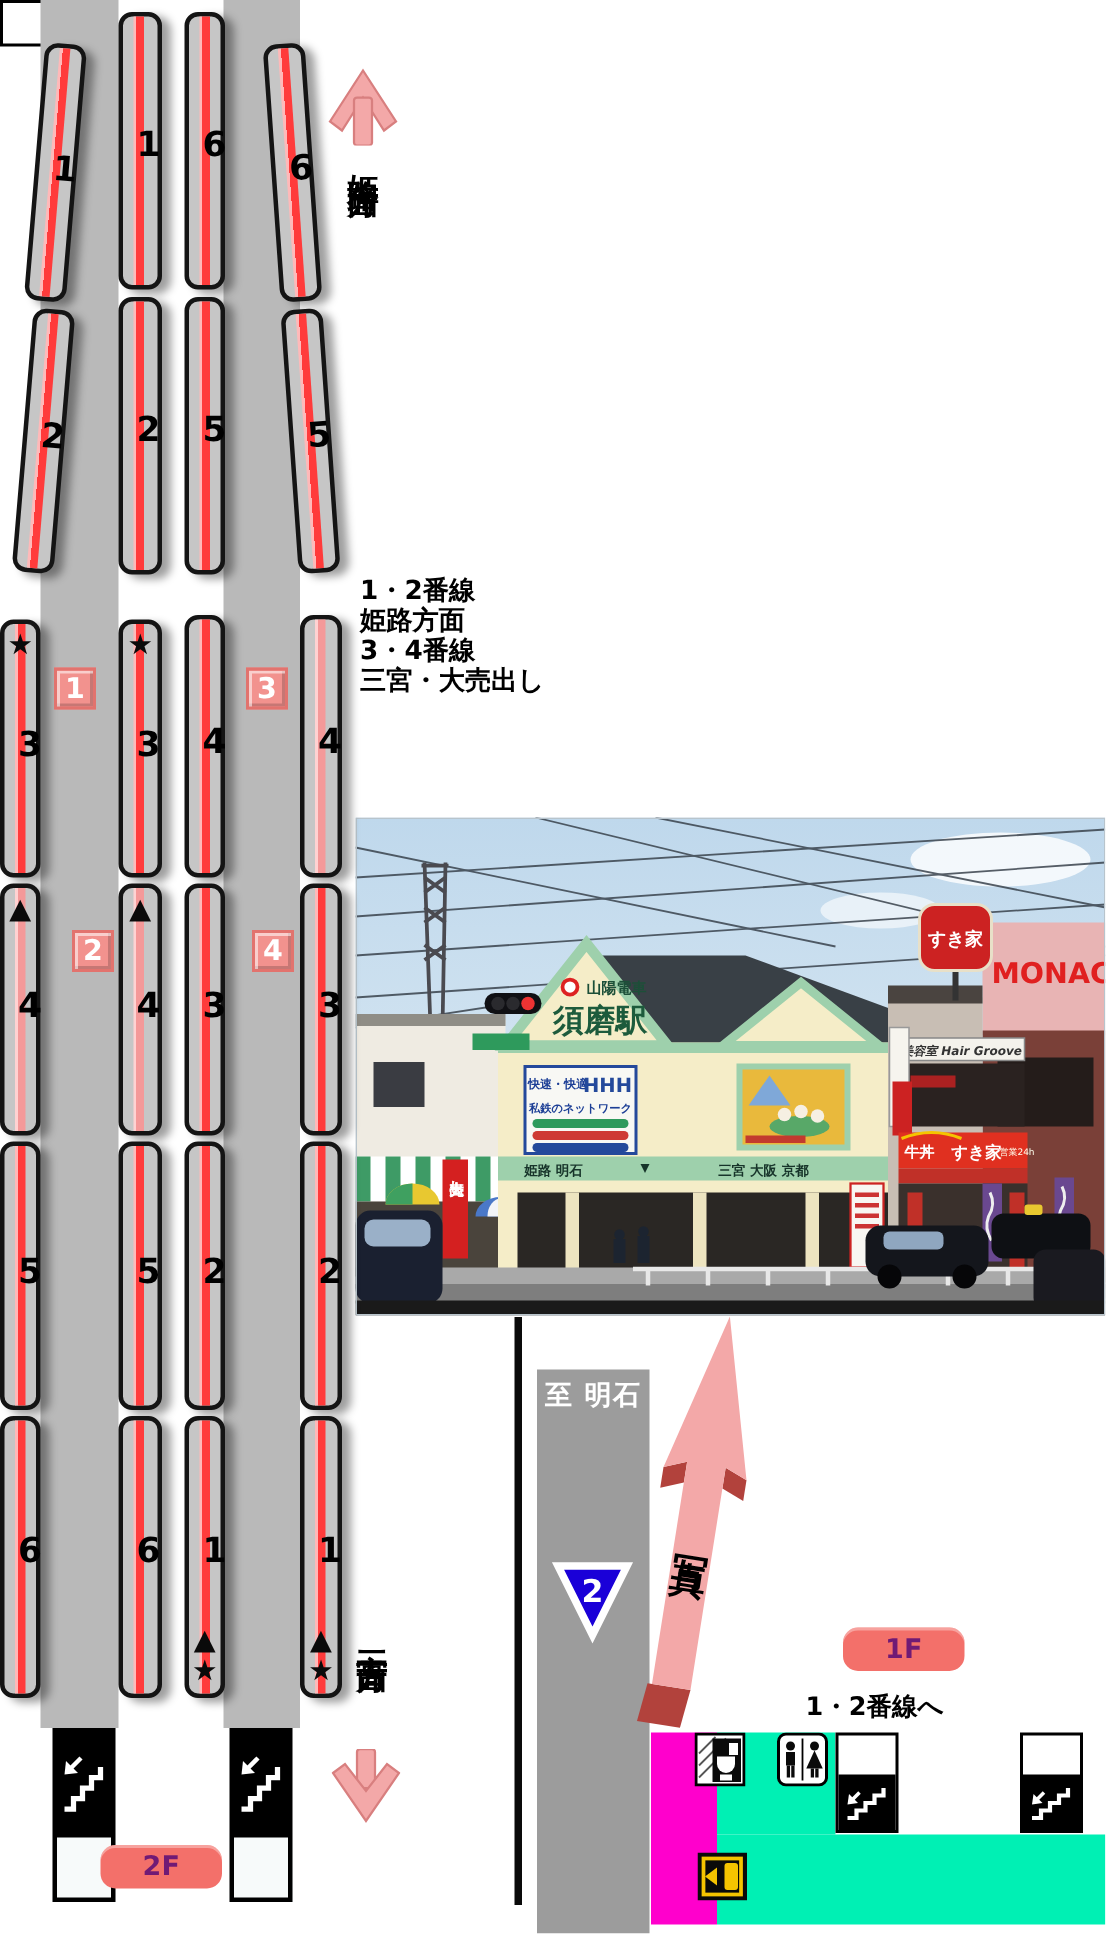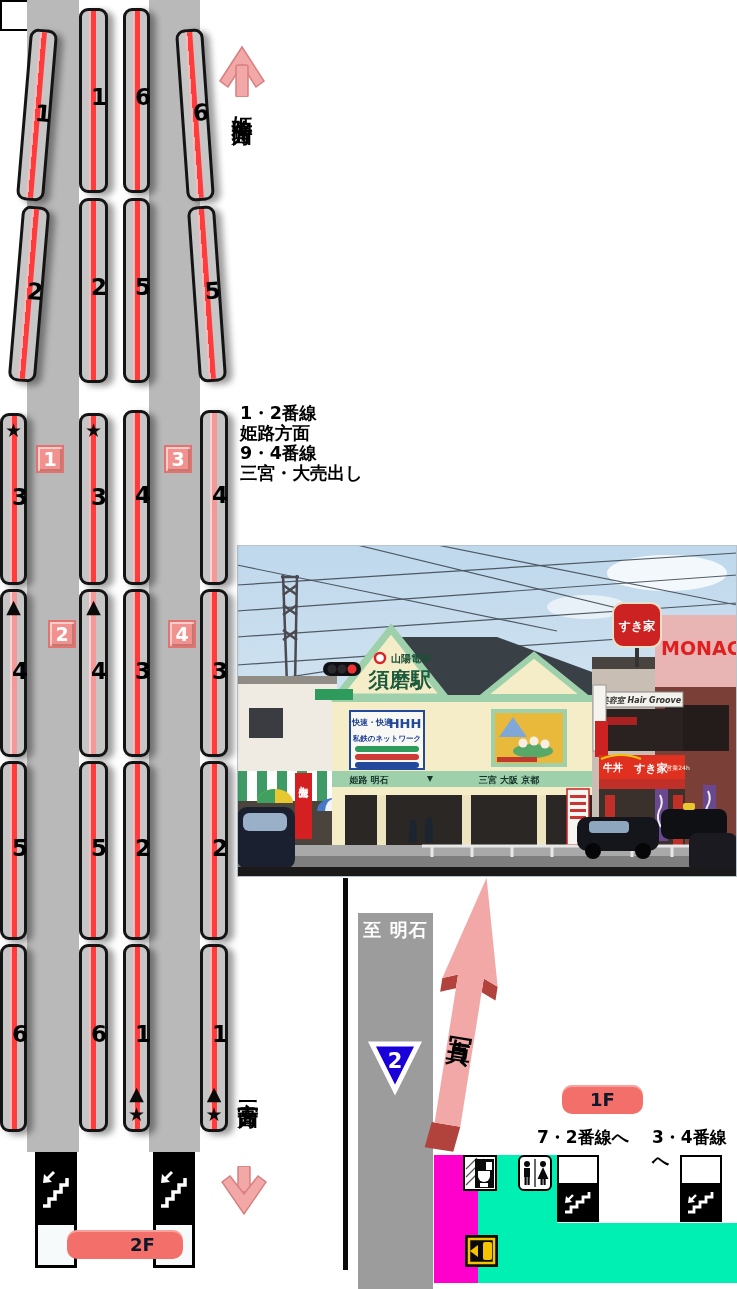--- a/index.html
+++ b/index.html
@@ -55,34 +55,34 @@
   .pbadge.b3{left:164px;top:445px;}
   .pbadge.b4{left:168px;top:620px;}
   
   .stairs2f{position:absolute;width:42px;z-index:4;}
   .stairs2f .blk{width:42px;height:70px;background:#000;display:flex;align-items:center;justify-content:center;}
   .stairs2f .wht{box-sizing:border-box;width:42px;height:46px;background:#F7FAFA;border:3px solid #000;}
   .st2f1{left:35px;top:1152px;}
   .st2f2{left:153px;top:1152px;}
   
   .fbadge{position:absolute;width:81px;height:29px;background:var(--floor-badge-red,#F3706A);
-      border-radius:10px;color:#0f172a;font-weight:bold;font-size:18px;text-align:center;line-height:29px;
+      border-radius:10px;color:#701a75;font-weight:bold;font-size:18px;text-align:center;line-height:29px;
       box-shadow:inset 0 2px 0 rgba(255,255,255,.35);z-index:5;}
-  .fb2{left:67px;top:1230px;padding-left:35px;}
+  .fb2{left:67px;top:1230px;}
   .fb1{left:562px;top:1085px;}
   
   .vlabel{position:absolute;writing-mode:vertical-rl;text-orientation:upright;
       font-weight:bold;font-size:21px;letter-spacing:3px;line-height:1;}
   .vl-top{left:231px;top:100px;}
   .vl-bottom{left:237px;top:1083px;}
   .arr{position:absolute;z-index:4;}
   .arr-up{left:218px;top:45px;}
   .arr-down{left:221px;top:1166px;}
   
-  .legend{position:absolute;left:240px;top:384px;font-weight:bold;font-size:17.5px;line-height:20px;margin-top:19px;}
+  .legend{position:absolute;left:240px;top:384px;font-weight:bold;font-size:17.5px;line-height:20px;}
   .notes{position:absolute;left:240px;top:480px;font-weight:bold;font-size:17.5px;line-height:21px;}
   .caption{position:absolute;left:1px;top:1266px;font-weight:bold;font-size:16.5px;letter-spacing:.5px;}
   
   .photo{position:absolute;left:237px;top:545px;width:500px;height:332px;}
   
   .blackline{position:absolute;left:343px;top:878px;width:5px;height:392px;background:#0a0a0a;}
   .road{position:absolute;left:358px;top:878px;width:75px;height:411px;background:var(--map-road-gray,#9C9C9C);margin-top:35px;}
   .roadlbl{position:absolute;left:0;right:0;text-align:center;color:#fff;font-weight:bold;font-size:18px;letter-spacing:1px;}
   .roadlbl.t{top:5px;} .roadlbl.b{bottom:12px;}
   .routesign{position:absolute;left:366px;top:1036px;}
@@ -254,21 +254,21 @@
 
   <div class="vlabel vl-bottom">三宮方面</div>
   <svg class="arr arr-down" width="46" height="50" viewBox="0 0 46 50">
     <rect x="17" y="0" width="12" height="26" rx="2" fill="var(--arrow-pink,#F3A8A8)" stroke="#D87F7F" stroke-width="1.5"></rect>
     <polygon points="1,16 9,10 23,28 37,10 45,16 23,48" fill="var(--arrow-pink,#F3A8A8)" stroke="#D87F7F" stroke-width="1.5"></polygon>
   </svg>
 
   <div class="legend">
     <div>1・2番線</div>
     <div>姫路方面</div>
-    <div>9・4番線</div>
+    <div>3・4番線</div>
     <div>三宮・大売出し</div>
   </div>
 
 
   <svg class="photo" width="500" height="332" viewBox="0 0 500 332">
     <defs>
       <linearGradient id="sky" x1="0" y1="0" x2="0" y2="1">
         <stop offset="0" stop-color="#BFD8EC"></stop>
           <stop offset="1" stop-color="#E3EEF5"></stop>
       </linearGradient>
@@ -459,22 +459,21 @@
       <polygon points="-16,112 13,112 10,138 -19,138" fill="var(--arrow-dark-red,#B2423C)"></polygon>
       <polygon points="0,-138 -28,-32 -13,-38 -13,112 13,112 13,-38 28,-32" fill="var(--arrow-pink,#F3A8A8)"></polygon>
       <text x="0" y="8" font-size="24" font-weight="bold" fill="#000" text-anchor="middle" style="writing-mode:vertical-rl;text-orientation:upright;letter-spacing:4px">写真</text>
     </g>
   </svg>
 
   <div class="magenta"></div>
   <div class="greenA"></div>
   <div class="greenB"></div>
 
-  <div class="maplbl ml12">7・2番線へ</div>
-  <div class="maplbl ml34">3・4番線へ</div>
+  <div class="maplbl ml12">1・2番線へ</div>
 
   <svg class="icon toilet" width="34" height="36" viewBox="0 0 34 36">
     <rect x="1" y="1" width="32" height="34" fill="#fff" stroke="#000" stroke-width="2"></rect>
     <path d="M3,14 L14,3 M3,22 L21,4 M3,30 L27,6" stroke="#555" stroke-width="1.2"></path>
     <rect x="12" y="4" width="19" height="29" fill="#0a0a0a"></rect>
     <rect x="23" y="7" width="6" height="8" fill="#fff"></rect>
     <path d="M15,16 h12 v5 a6,6 0 0 1 -12,0 z" fill="#fff"></path>
     <rect x="17" y="28" width="8" height="4" fill="#fff"></rect>
   </svg>
   <div class="wsq"></div>

